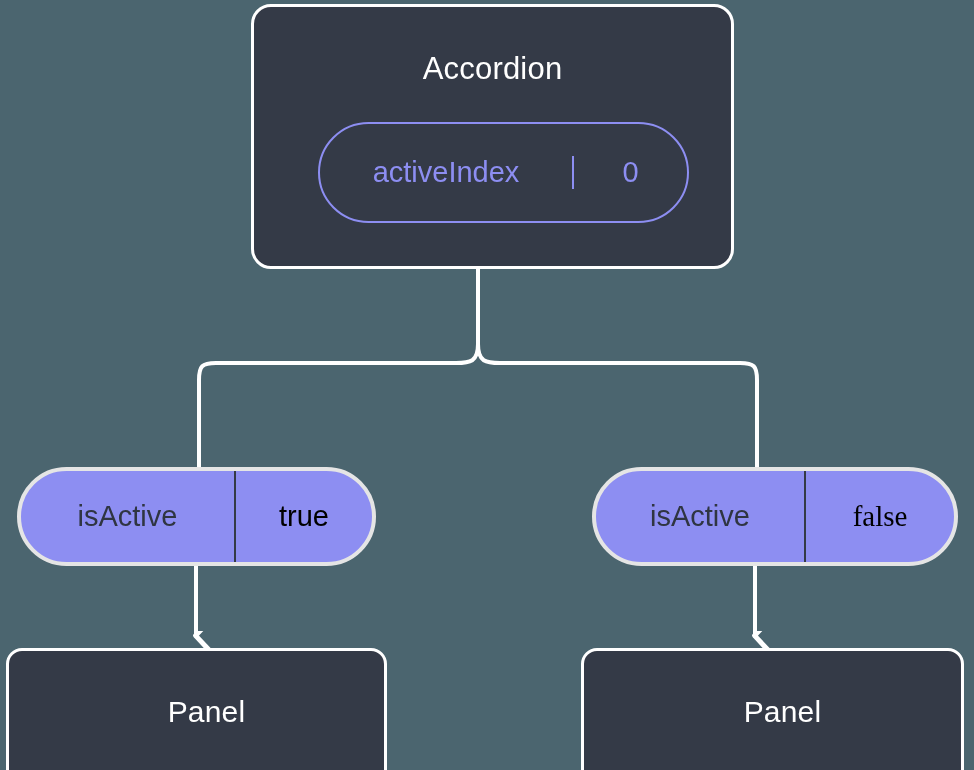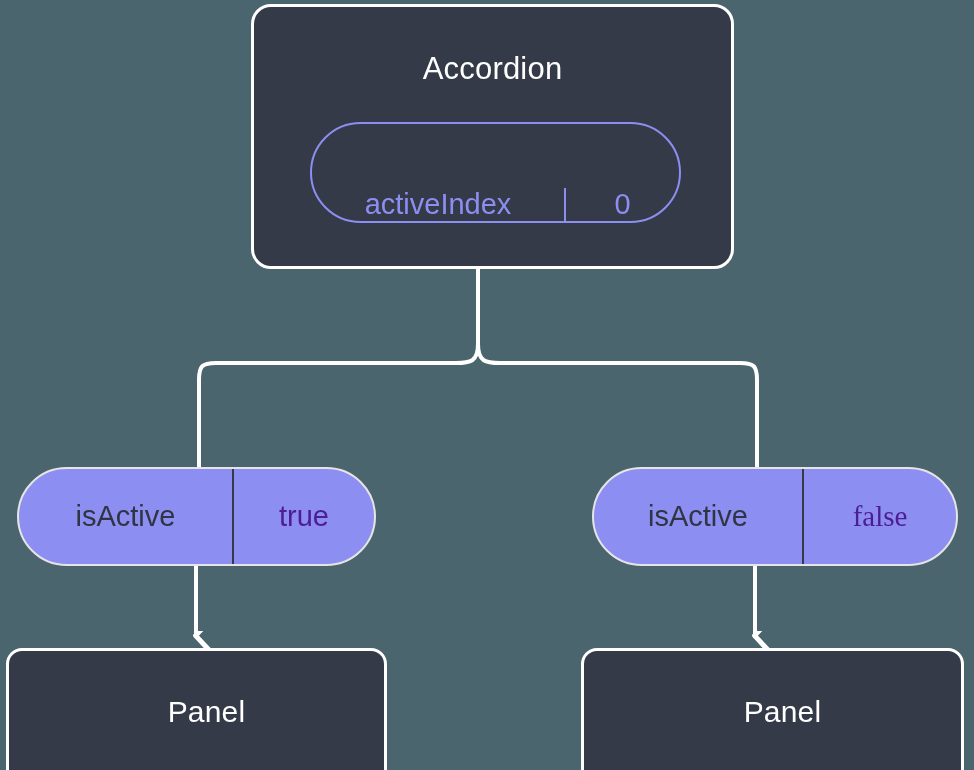--- a/index.html
+++ b/index.html
@@ -57,29 +57,29 @@
     width: 100%;
     text-align: center;
     color: #ffffff;
     font-size: 31px;
     letter-spacing: 0.2px;
   }
 
   
   #active-index-pill {
     position: absolute;
-    left: 56px;
+    left: 64px;
     top: 115px;
     width: 371px;
     height: 101px;
     box-sizing: border-box;
     border: 2px solid #8d8ef2;
     border-radius: 51px;
     display: flex;
-    align-items: flex-end;
+    align-items: center;
     background: transparent;
   }
   #active-index-pill .pill-key {
     flex: 0 0 252px;
     display: flex;
     align-items: center;
     justify-content: center;
     color: #8d8ef2;
     font-size: 29px;
     border-right: 2px solid #8d8ef2;
@@ -92,39 +92,39 @@
     color: #8d8ef2;
     font-size: 29px;
   }
 
   
   .prop-pill {
     position: absolute;
     box-sizing: border-box;
     height: 99px;
     background: #8d8ef2;
-    border: 2px solid #e5e5e5;
+    border: 4px solid #e5e5e5;
     border-radius: 50px;
     display: flex;
     align-items: stretch;
     z-index: 3;
   }
   .prop-pill .pill-key {
     display: flex;
     align-items: center;
     justify-content: center;
     color: #2f3542;
     font-size: 29px;
     border-right: 2px solid #343a47;
   }
   .prop-pill .pill-value {
     display: flex;
     align-items: center;
     justify-content: center;
-    color: #4c1d95;
+    color: #000000;
     font-size: 29px;
   }
 
   #left-prop-pill {
     left: 17px;
     top: 467px;
     width: 359px;
   }
   #left-prop-pill .pill-key   { flex: 0 0 213px; }
   #left-prop-pill .pill-value { flex: 1 1 auto; }

